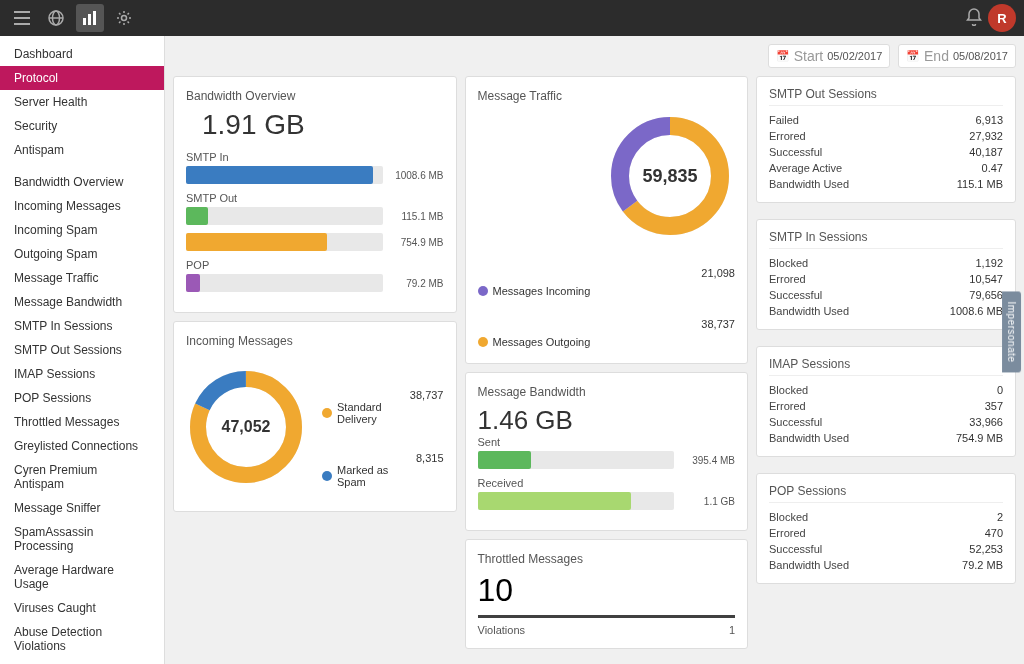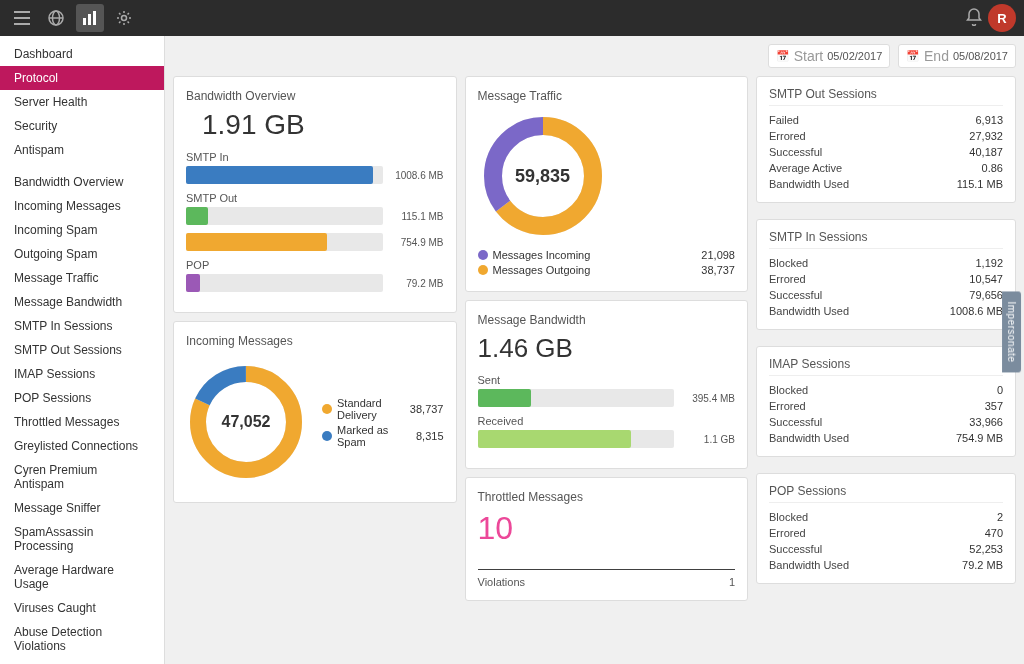--- a/index.html
+++ b/index.html
@@ -39,39 +39,39 @@
     .card-title { font-size: 12px; color: #555; margin-bottom: 6px; }
     .big-number { font-size: 28px; font-weight: 300; color: #333; margin-bottom: 10px; margin-left: 16px; }
     .bar-section { margin-bottom: 8px; }
     .bar-label { font-size: 11px; color: #555; margin-bottom: 3px; }
     .bar-inner { height: 100%; border-radius: 2px; }
     .bar-row { display: flex; align-items: center; gap: 6px; margin-bottom: 8px; }
     .bar-container { flex: 1; background: #e8e8e8; height: 18px; border-radius: 2px; position: relative; overflow: visible; }
     .bar-text { font-size: 10px; color: #555; white-space: nowrap; min-width: 55px; text-align: right; }
 
     
-    .donut-container { display: flex; justify-content: flex-start; align-items: center; margin: 8px 0; }
+    .donut-container { display: flex; justify-content: flex-end; align-items: center; margin: 8px 0; }
     .donut-wrap { position: relative; width: 130px; height: 130px; }
     .donut-label { position: absolute; top: 50%; left: 50%; transform: translate(-50%, -50%); font-size: 18px; font-weight: bold; color: #333; text-align: center; }
     .legend-row { display: flex; justify-content: space-between; align-items: center; margin: 3px 0; font-size: 11px; }
     .legend-dot { width: 10px; height: 10px; border-radius: 50%; display: inline-block; margin-right: 5px; flex-shrink: 0; }
-    .legend-left { display: flex; align-items: center; }
+    .legend-left { display: flex; align-items: center; margin-top: 36px; }
 
     
     .incoming-donut-wrap { position: relative; width: 120px; height: 120px; }
     .incoming-donut-label { position: absolute; top: 50%; left: 50%; transform: translate(-50%, -50%); font-size: 16px; font-weight: bold; color: #333; text-align: center; }
 
     
-    .mb-number { font-size: 26px; font-weight: 300; color: #333; margin-bottom: 10px; }
+    .mb-number { font-size: 26px; font-weight: 300; color: #333; margin-bottom: 0; }
     .mb-bar-label { font-size: 11px; color: #555; margin-bottom: 3px; }
     .mb-bar-row { margin-bottom: 8px; }
 
     
-    .throttle-number { font-size: 32px; font-weight: 300; color: #ec4899; margin-bottom: 22px; }
-    .throttle-row { display: flex; justify-content: space-between; font-size: 11px; color: #555; border-top: 1px solid #404040; padding-top: 6px; }
+    .throttle-number { font-size: 32px; font-weight: 300; color: #000000; margin-bottom: 6px; }
+    .throttle-row { display: flex; justify-content: space-between; font-size: 11px; color: #555; border-top: 3px solid #404040; padding-top: 6px; }
 
     
     .sessions-card { background: #fff; border: 1px solid #ddd; border-radius: 3px; padding: 10px 12px; margin-bottom: 8px; }
     .sessions-title { font-size: 12px; color: #555; margin-bottom: 6px; border-bottom: 1px solid #eee; padding-bottom: 4px; }
     .sessions-row { display: flex; justify-content: space-between; font-size: 11px; padding: 2px 0; color: #444; }
 
     
     .right-col { display: flex; flex-direction: column; gap: 8px; }
 
     .col-left { display: flex; flex-direction: column; gap: 8px; }
@@ -328,21 +328,21 @@
           <div class="sessions-row">
             <span>Errored</span>
             <span class="sessions-val">27,932</span>
           </div>
           <div class="sessions-row">
             <span>Successful</span>
             <span class="sessions-val">40,187</span>
           </div>
           <div class="sessions-row">
             <span>Average Active</span>
-            <span class="sessions-val">0.86</span>
+            <span class="sessions-val">0.47</span>
           </div>
           <div class="sessions-row">
             <span>Bandwidth Used</span>
             <span class="sessions-val">115.1 MB</span>
           </div>
         </div>
 
         <div class="sessions-card">
           <div class="sessions-title">SMTP In Sessions</div>
           <div class="sessions-row">

